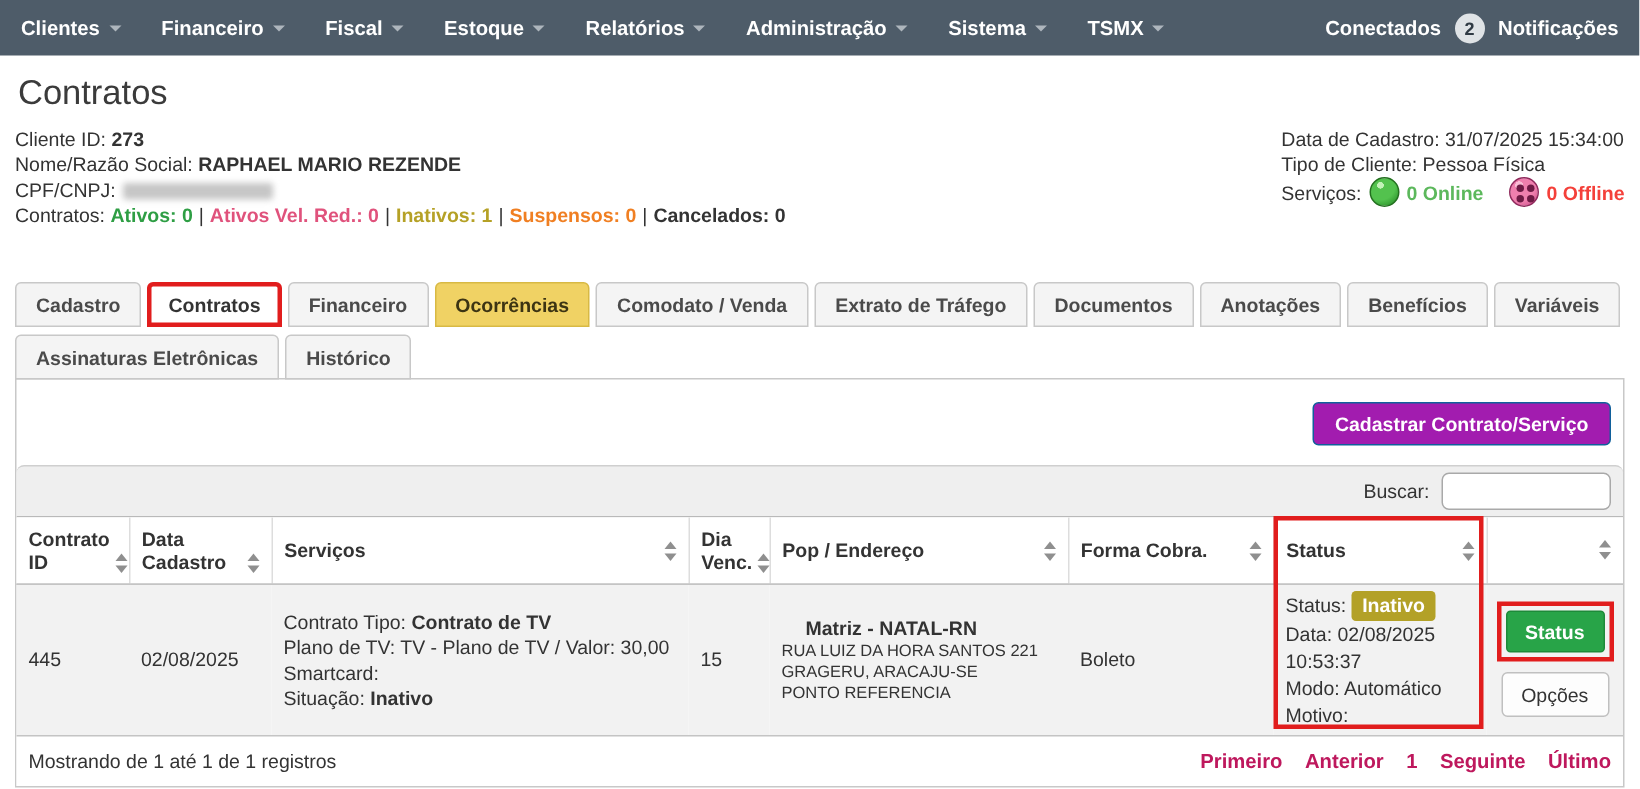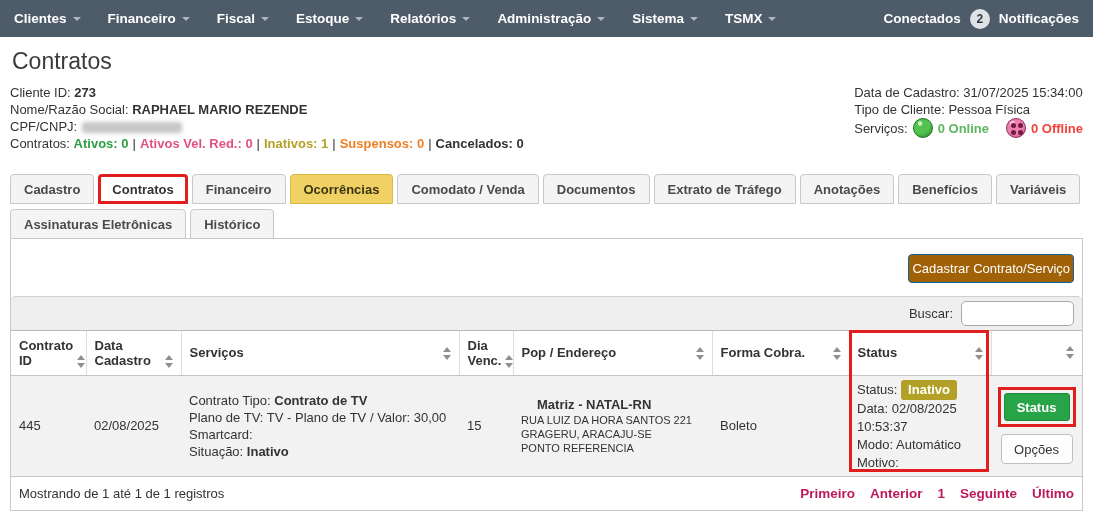--- a/index.html
+++ b/index.html
@@ -37,34 +37,34 @@
   .ball { width:20px; height:20px; border-radius:50%; position:relative; display:inline-block; }
   .ball-on  { background:radial-gradient(circle at 35% 25%, #c2f2b8 0 12%, #53c24e 13% 55%, #1d801f 100%); border:1px solid #23701f; }
   .ball-off { background:radial-gradient(circle at 32% 25%, #f9bdd6 0 14%, #ef7fae 15% 60%, #c2417f 100%); border:1px solid #8f2a5c; }
   .ball-off::after {
     content:""; position:absolute; left:4px; top:4px; width:5px; height:5px; border-radius:50%;
     background:#6e1b45; box-shadow:7px 0 0 #6e1b45, 0 7px 0 #6e1b45, 7px 7px 0 #6e1b45;
   }
   .online-txt  { color:#5cb85c; font-weight:bold; margin-right:12px; }
   .offline-txt { color:#f4403a; font-weight:bold; }
   
-  .tabs { margin-top:22px; display:flex; flex-wrap:wrap; column-gap:4px; row-gap:5px; position:relative; z-index:2; }
+  .tabs { margin-top:36px; display:flex; flex-wrap:wrap; column-gap:4px; row-gap:5px; position:relative; z-index:2; }
   .tab {
     height:30px; display:flex; align-items:center; padding:0 13px;
     background:#f4f4f4; border:1px solid #c8c8c8; border-radius:4px 4px 0 0;
     font-size:13px; font-weight:bold; color:#4a4a4a; cursor:pointer; white-space:nowrap;
   }
   .tab--active { background:#fff; border:3px solid #e11d1d; padding:0 11px; color:#333; }
   .tab--warn { background:#f0d264; border-color:#d8b944; color:#3c3413; }
   
   .panel { border:1px solid #c8c8c8; border-top:1px solid #c8c8c8; margin-top:-1px; background:#fff; }
   .btn-row { display:flex; justify-content:flex-end; padding:15px 8px 13px; }
   .btn-blue {
-    background:#a16207; color:#fff; font-weight:normal; font-size:13px; font-family:inherit;
-    border:1px solid #10609b; border-radius:4px; height:29px; padding:0 3px; cursor:pointer;
+    background:#a21caf; color:#fff; font-weight:bold; font-size:13px; font-family:inherit;
+    border:1px solid #10609b; border-radius:4px; height:29px; padding:0 14px; cursor:pointer;
   }
   .toolbar {
     background:#efefef; border-top:1px solid #cfcfcf; border-bottom:1px solid #b9b9b9;
     border-radius:5px 5px 0 0; height:35px; display:flex; align-items:center; justify-content:flex-end;
     gap:8px; padding-right:8px; font-size:13px;
   }
   .search-input { width:113px; height:25px; border:1px solid #a9a9a9; border-radius:5px; font-family:inherit; font-size:13px; padding:0 6px; }
   
   .table-wrap { position:relative; }
   table { width:100%; border-collapse:collapse; table-layout:fixed; font-size:13px; color:#333; }
@@ -183,22 +183,22 @@
       </div>
     </div>
   </div>
 
   <div class="tabs">
     <div class="tab">Cadastro</div>
     <div class="tab tab--active">Contratos</div>
     <div class="tab">Financeiro</div>
     <div class="tab tab--warn">Ocorrências</div>
     <div class="tab">Comodato / Venda</div>
+    <div class="tab">Extrato de Tráfego</div>
     <div class="tab">Documentos</div>
-    <div class="tab">Extrato de Tráfego</div>
     <div class="tab">Anotações</div>
     <div class="tab">Benefícios</div>
     <div class="tab">Variáveis</div>
     <div class="tab">Assinaturas Eletrônicas</div>
     <div class="tab">Histórico</div>
   </div>
 
   <div class="panel">
     <div class="btn-row">
       <button class="btn-blue">Cadastrar Contrato/Serviço</button>

